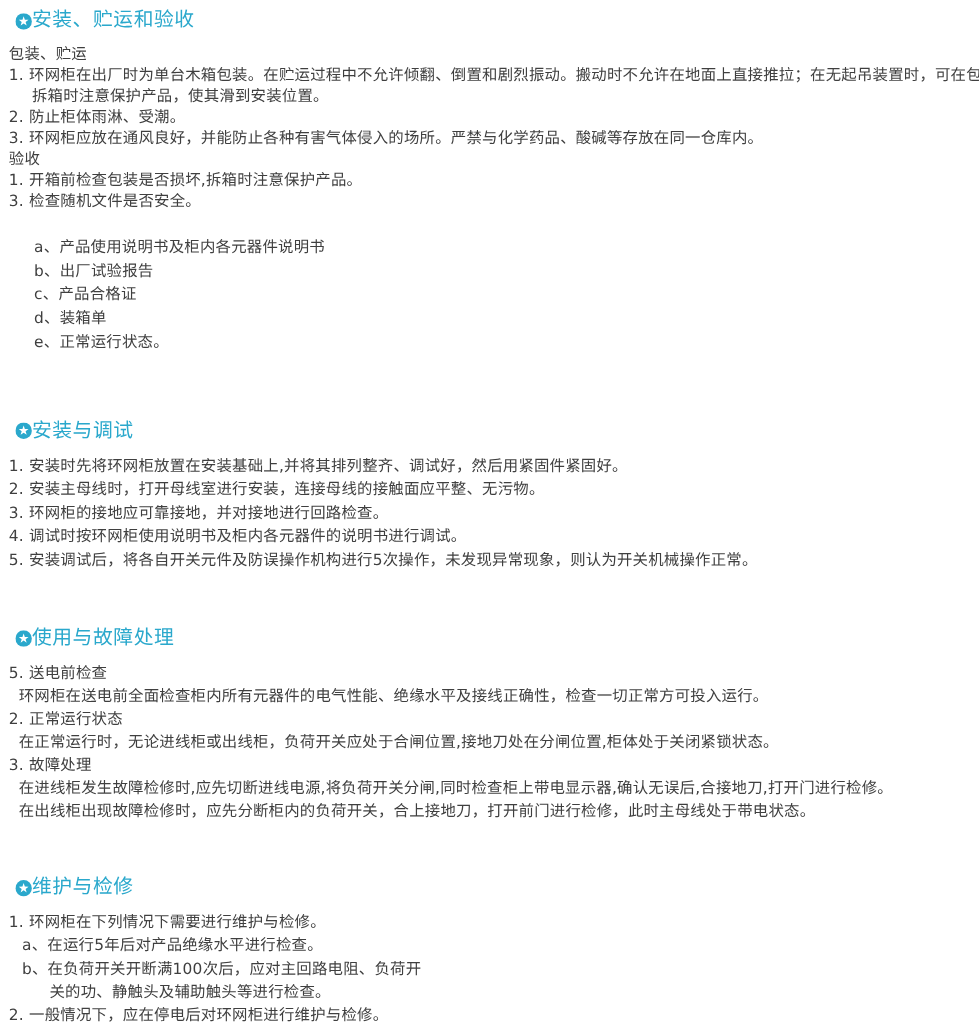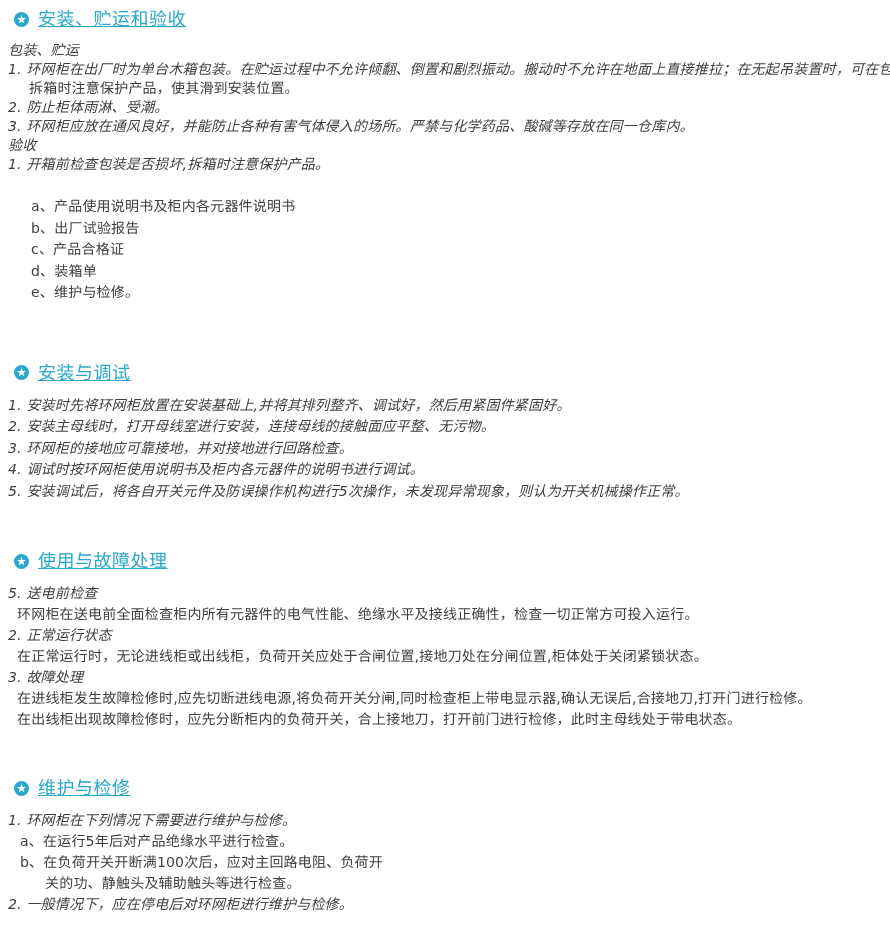--- a/index.html
+++ b/index.html
@@ -8,30 +8,30 @@
     --bg:#ffffff;
   }
   html,body{margin:0;padding:0;background:var(--bg);}
   body{
     width:890px;height:932px;overflow:hidden;
     font-family:"DejaVu Sans","Liberation Sans",sans-serif;
     font-size:14px;color:var(--text);
   }
   .page{padding:8px 4px 0 8px;box-sizing:border-box;width:890px;}
   .section-header{
-    display:flex;align-items:center;gap:9px;
+    display:flex;align-items:center;
     margin-left:6px;line-height:22px;height:22px;
-    color:var(--accent);font-size:18px;text-decoration:underline;
+    color:var(--accent);font-size:18px;
   }
   .icon-star{flex:0 0 auto;display:block;color:var(--accent);}
   .section-title{white-space:nowrap;letter-spacing:0.5px;}
   .lines{margin-top:11px;}
   .line{white-space:nowrap;letter-spacing:0.2px;}
   
-  .ind-flush{padding-left:0;font-style:italic;}
+  .ind-flush{padding-left:0;}
   .ind-para{padding-left:9px;}
   .ind-letter-sm{padding-left:12px;}
   .ind-wrap{padding-left:21px;}
   .ind-letter{padding-left:23px;}
   .ind-wrap-deep{padding-left:37px;}
   
   .s0 .line{line-height:19px;}
   .s0 .line.ind-letter{line-height:21.5px;}
   .line:not(.ind-letter) + .line.ind-letter{margin-top:22px;}
   .s1 .line{line-height:21.5px;}
@@ -55,25 +55,26 @@
       <span class="section-title">安装、贮运和验收</span>
     </div>
     <div class="lines">
           <div class="line ind-flush">包装、贮运</div>
           <div class="line ind-flush">1. 环网柜在出厂时为单台木箱包装。在贮运过程中不允许倾翻、倒置和剧烈振动。搬动时不允许在地面上直接推拉；在无起吊装置时，可在包</div>
           <div class="line ind-wrap">拆箱时注意保护产品，使其滑到安装位置。</div>
           <div class="line ind-flush">2. 防止柜体雨淋、受潮。</div>
           <div class="line ind-flush">3. 环网柜应放在通风良好，并能防止各种有害气体侵入的场所。严禁与化学药品、酸碱等存放在同一仓库内。</div>
           <div class="line ind-flush">验收</div>
           <div class="line ind-flush">1. 开箱前检查包装是否损坏,拆箱时注意保护产品。</div>
+          <div class="line ind-flush">3. 检查随机文件是否安全。</div>
           <div class="line ind-letter">a、产品使用说明书及柜内各元器件说明书</div>
           <div class="line ind-letter">b、出厂试验报告</div>
           <div class="line ind-letter">c、产品合格证</div>
           <div class="line ind-letter">d、装箱单</div>
-          <div class="line ind-letter">e、维护与检修。</div>
+          <div class="line ind-letter">e、正常运行状态。</div>
         </div>
   </div>
 
   <div class="section s1">
     <div class="section-header">
       <svg class="icon-star" width="15" height="15" viewBox="0 0 24 24" aria-hidden="true">
         <circle cx="12" cy="12" r="12" fill="currentColor"></circle>
         <path d="M12 4.5 L13.76 9.57 L19.13 9.68 L14.85 12.93 L16.41 18.07 L12 15 L7.59 18.07 L9.15 12.93 L4.87 9.68 L10.24 9.57 Z" fill="#ffffff"></path>
       </svg>
       <span class="section-title">安装与调试</span>

